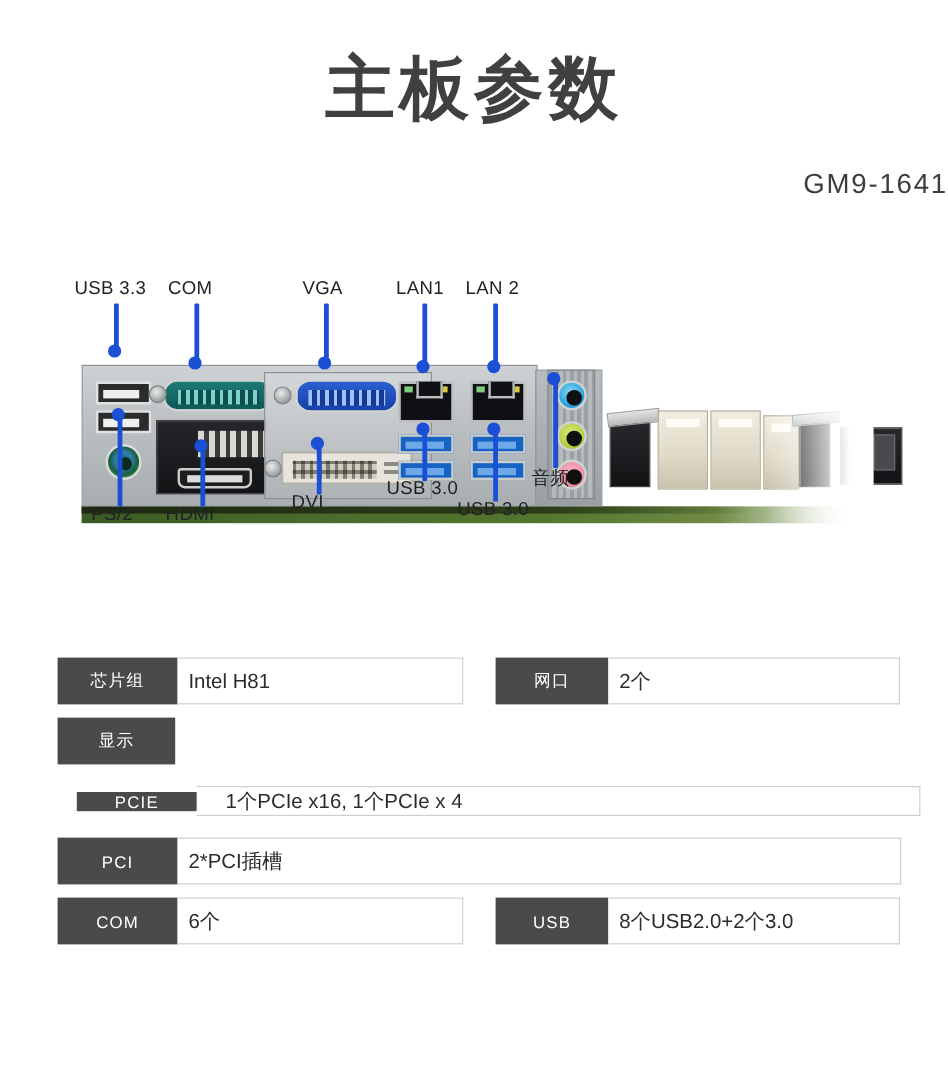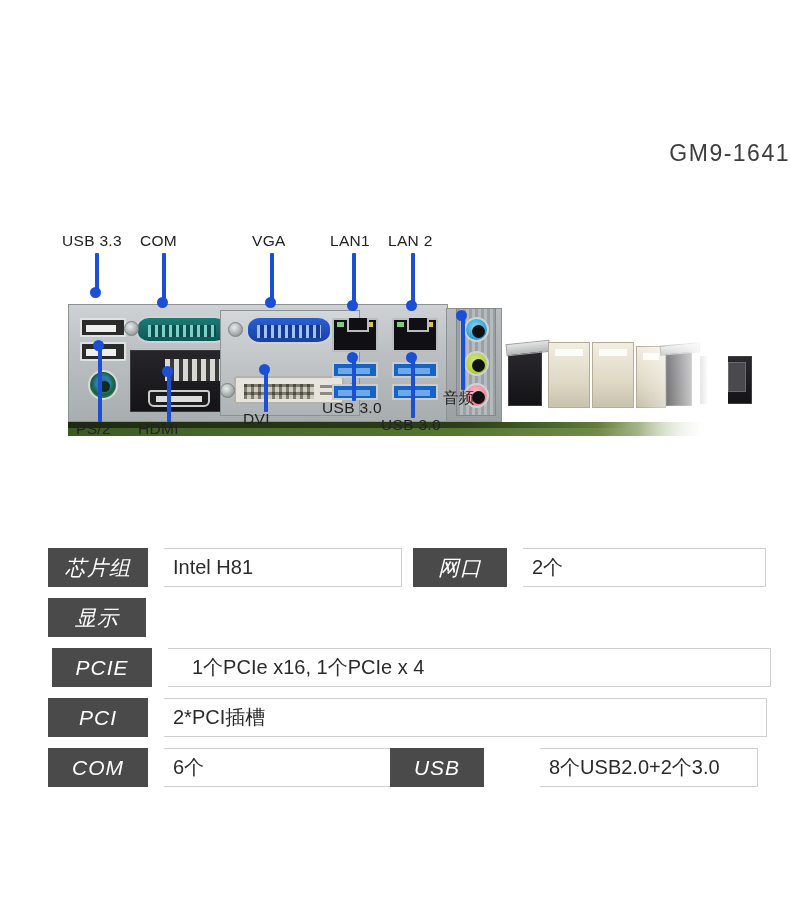--- a/index.html
+++ b/index.html
@@ -196,35 +196,36 @@
   }
   .fade{
     position:absolute;right:0;top:0;width:90px;height:132px;
     background:linear-gradient(to right,rgba(255,255,255,0),#ffffff 78%);
   }
 
   
   .specs{position:absolute;left:0;top:548px;width:790px;}
   .row{position:absolute;display:flex;align-items:stretch;height:39px;}
   .lab{
-    background:#4a4a4a;color:#ffffff;font-size:21px;
+    background:#4a4a4a;color:#ffffff;font-size:14px;
     display:flex;align-items:center;justify-content:center;
-    letter-spacing:1px;box-sizing:border-box;font-style:italic;
+    letter-spacing:1px;box-sizing:border-box;
   }
   .val{
     background:#ffffff;border:1px solid #cfcfcf;border-left:none;
-    color:#2b2b2b;font-size:20px;display:flex;align-items:center;
-    padding-left:9px;box-sizing:border-box;margin-left:16px;
+    color:#2b2b2b;font-size:17px;display:flex;align-items:center;
+    padding-left:9px;box-sizing:border-box;
   }
 </style>
 </head>
 <body>
 
 <div class="page">
 
+  <div class="title">主板参数</div>
   <div class="subtitle">GM9-1641</div>
 
   <div class="diagram">
 
     <div class="board">
       <div class="pcb"></div>
       <div class="pcb-dark"></div>
 
       <div class="shield"></div>
       <div class="shield2"></div>
@@ -331,31 +332,31 @@
         <div class="lab" style="width: 100px;">芯片组</div>
         <div class="val" style="width: 238px;">Intel H81</div>
       </div>
       <div class="row" style="left: 413px; top: 0px;">
         <div class="lab" style="width: 94px;">网口</div>
         <div class="val" style="width: 243px;">2个</div>
       </div>
       <div class="row" style="left: 48px; top: 50px;">
         <div class="lab" style="width: 98px;">显示</div>
       </div>
-      <div class="row" style="left: 52px; top: 100px;">
+      <div class="row" style="left: 64px; top: 100px; align-items: center;">
         <div class="lab" style="width: 100px;">PCIE</div>
         <div class="val" style="width: 603px; padding-left: 24px;">1个PCIe x16, 1个PCIe x 4</div>
       </div>
       <div class="row" style="left: 48px; top: 150px;">
         <div class="lab" style="width: 100px;">PCI</div>
         <div class="val" style="width: 603px;">2*PCI插槽</div>
       </div>
       <div class="row" style="left: 48px; top: 200px;">
         <div class="lab" style="width: 100px;">COM</div>
         <div class="val" style="width: 238px;">6个</div>
       </div>
-      <div class="row" style="left: 390px; top: 200px; gap: 40px;">
+      <div class="row" style="left: 413px; top: 200px;">
         <div class="lab" style="width: 94px;">USB</div>
-        <div class="val" style="width: 218px;">8个USB2.0+2个3.0</div>
+        <div class="val" style="width: 243px;">8个USB2.0+2个3.0</div>
       </div>
     </div>
 
 </div>
 
 </body></html>

